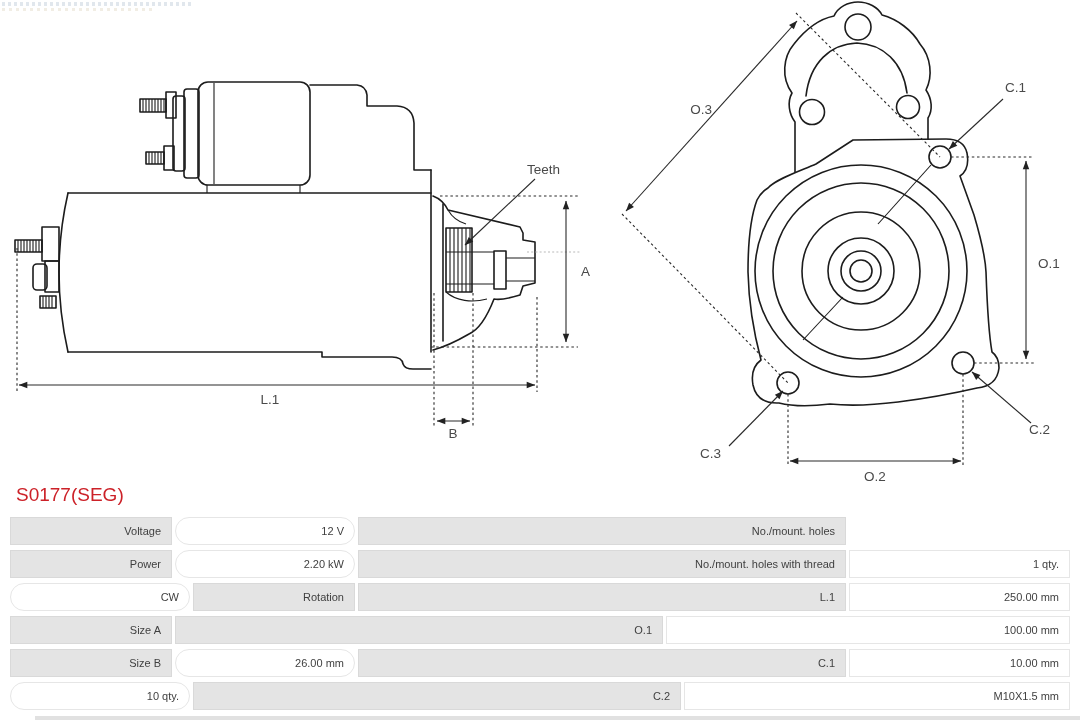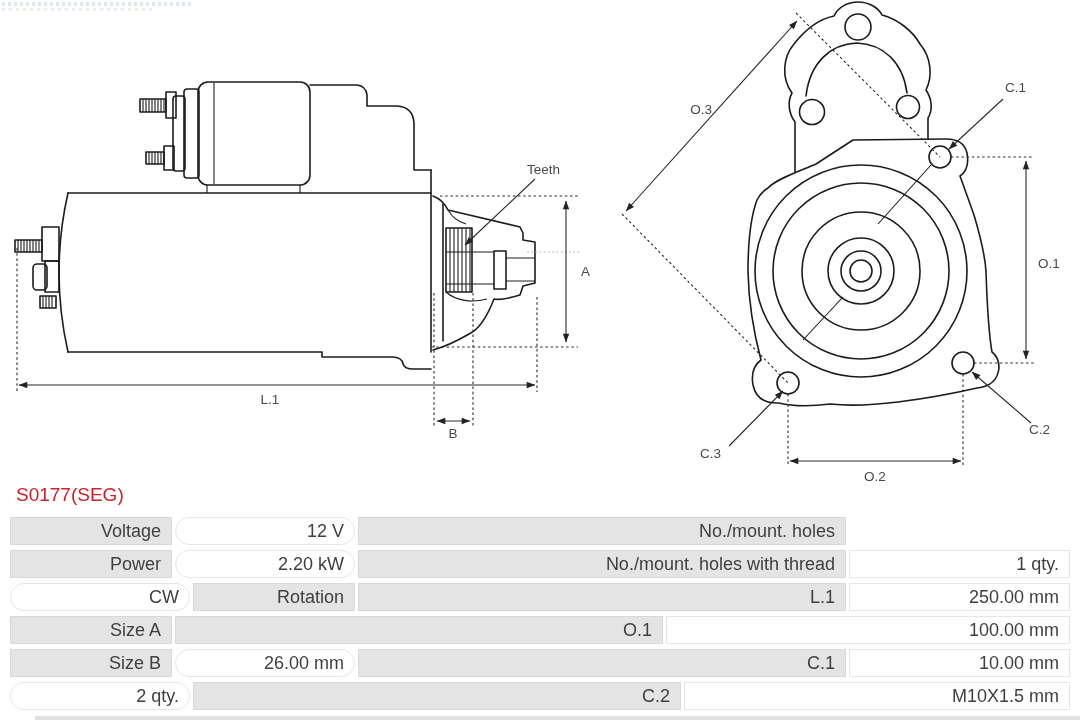--- a/index.html
+++ b/index.html
@@ -10,21 +10,21 @@
   svg .thin{fill:none;stroke:#1c1c1c;stroke-width:1.1;}
   svg .dim{fill:none;stroke:#2a2a2a;stroke-width:1.1;}
   svg .dot{fill:none;stroke:#2a2a2a;stroke-width:1.1;stroke-dasharray:2.5 2.7;}
   svg .dotfaint{fill:none;stroke:#b9b9b9;stroke-width:1;stroke-dasharray:2 2.2;}
   svg .lbl{fill:#4a4a4a;font-size:13.5px;font-family:"Liberation Sans",sans-serif;}
   .part-number{position:absolute;left:16px;top:484px;font-size:19px;color:#cc2128;}
   .spec-table{position:absolute;left:10px;top:517px;width:1060px;display:flex;
               flex-direction:column;gap:5px;}
   .spec-row{display:flex;gap:3px;height:28px;}
   .cell{box-sizing:border-box;display:flex;align-items:center;justify-content:flex-end;
-        padding-right:10px;font-size:18px;color:#3f3f3f;}
+        padding-right:10px;font-size:11px;color:#3f3f3f;}
   .cell.label{background:#e4e4e4;border:1px solid #d9d9d9;}
   .cell.value{background:#ffffff;border:1px solid #e6e6e6;}
   .c1{width:162px;} .c2{width:180px;border-radius:14px;} .c3{width:488px;} .c4{flex:1;}
   .watermark{position:absolute;left:2px;top:2px;width:190px;height:10px;opacity:.55;
      background:
        repeating-linear-gradient(90deg,#c9d4e0 0 3px,transparent 3px 6px) 0 0/190px 4px no-repeat,
        repeating-linear-gradient(90deg,#e7e0cf 0 3px,transparent 3px 7px) 0 6px/150px 3px no-repeat;}
   .bottom-strip{position:absolute;left:35px;right:0;bottom:0;height:4px;background:#e1e1e1;}
 </style>
 </head>
@@ -183,21 +183,21 @@
       <div class="cell label c3">O.1</div>
       <div class="cell value c4">100.00 mm</div>
     </div>
     <div class="spec-row">
       <div class="cell label c1">Size B</div>
       <div class="cell value c2">26.00 mm</div>
       <div class="cell label c3">C.1</div>
       <div class="cell value c4">10.00 mm</div>
     </div>
     <div class="spec-row">
-      <div class="cell value c2">2 qty.</div>
+      <div class="cell value c2">10 qty.</div>
       <div class="cell label c3">C.2</div>
       <div class="cell value c4">M10X1.5 mm</div>
     </div>
   </div>
 
   <div class="bottom-strip"></div>
 
 </div>
 
 </body></html>

